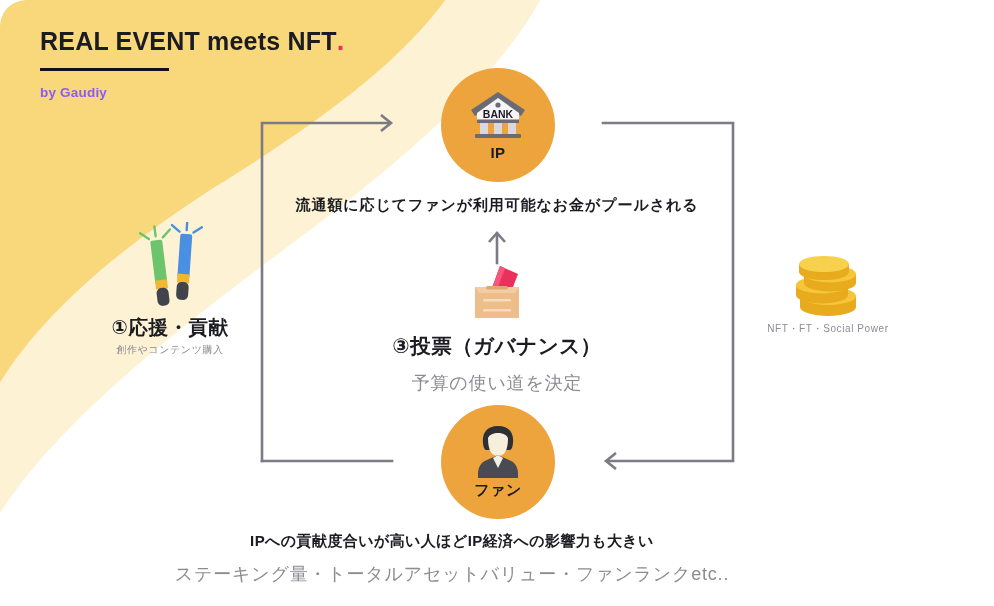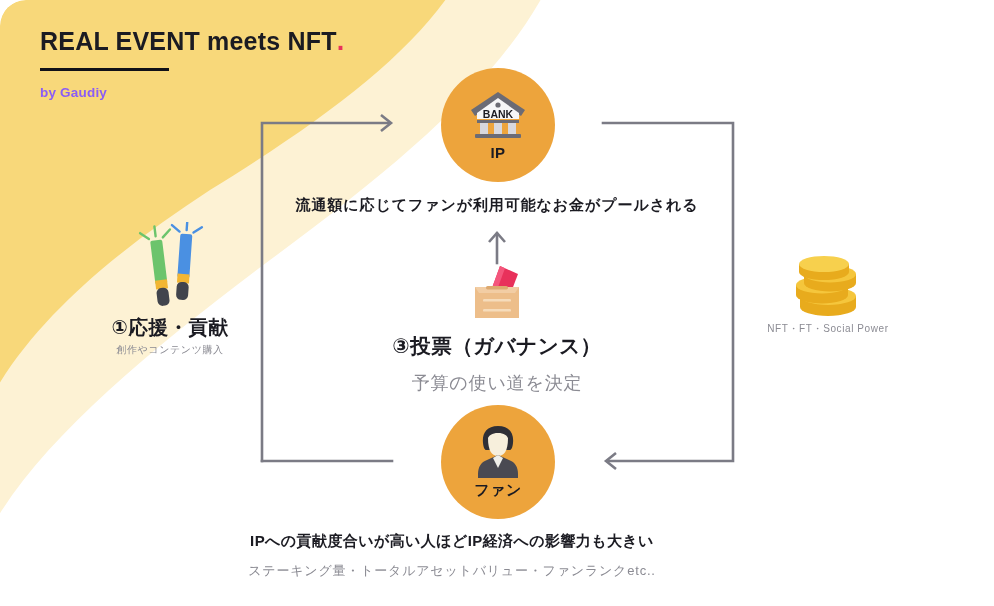--- a/index.html
+++ b/index.html
@@ -158,21 +158,21 @@
     width: 904px;
     text-align: center;
   }
   #bottom-main {
     font-size: 15px;
     font-weight: bold;
     color: #1b1b22;
     letter-spacing: 0.4px;
   }
   #bottom-sub {
-    font-size: 13px;
+    font-size: 18px;
     color: #8b8b93;
     letter-spacing: 0.8px;
     margin-top: 11px;
   }
 </style>
 </head>
 <body>
 
 <div id="card">
 

